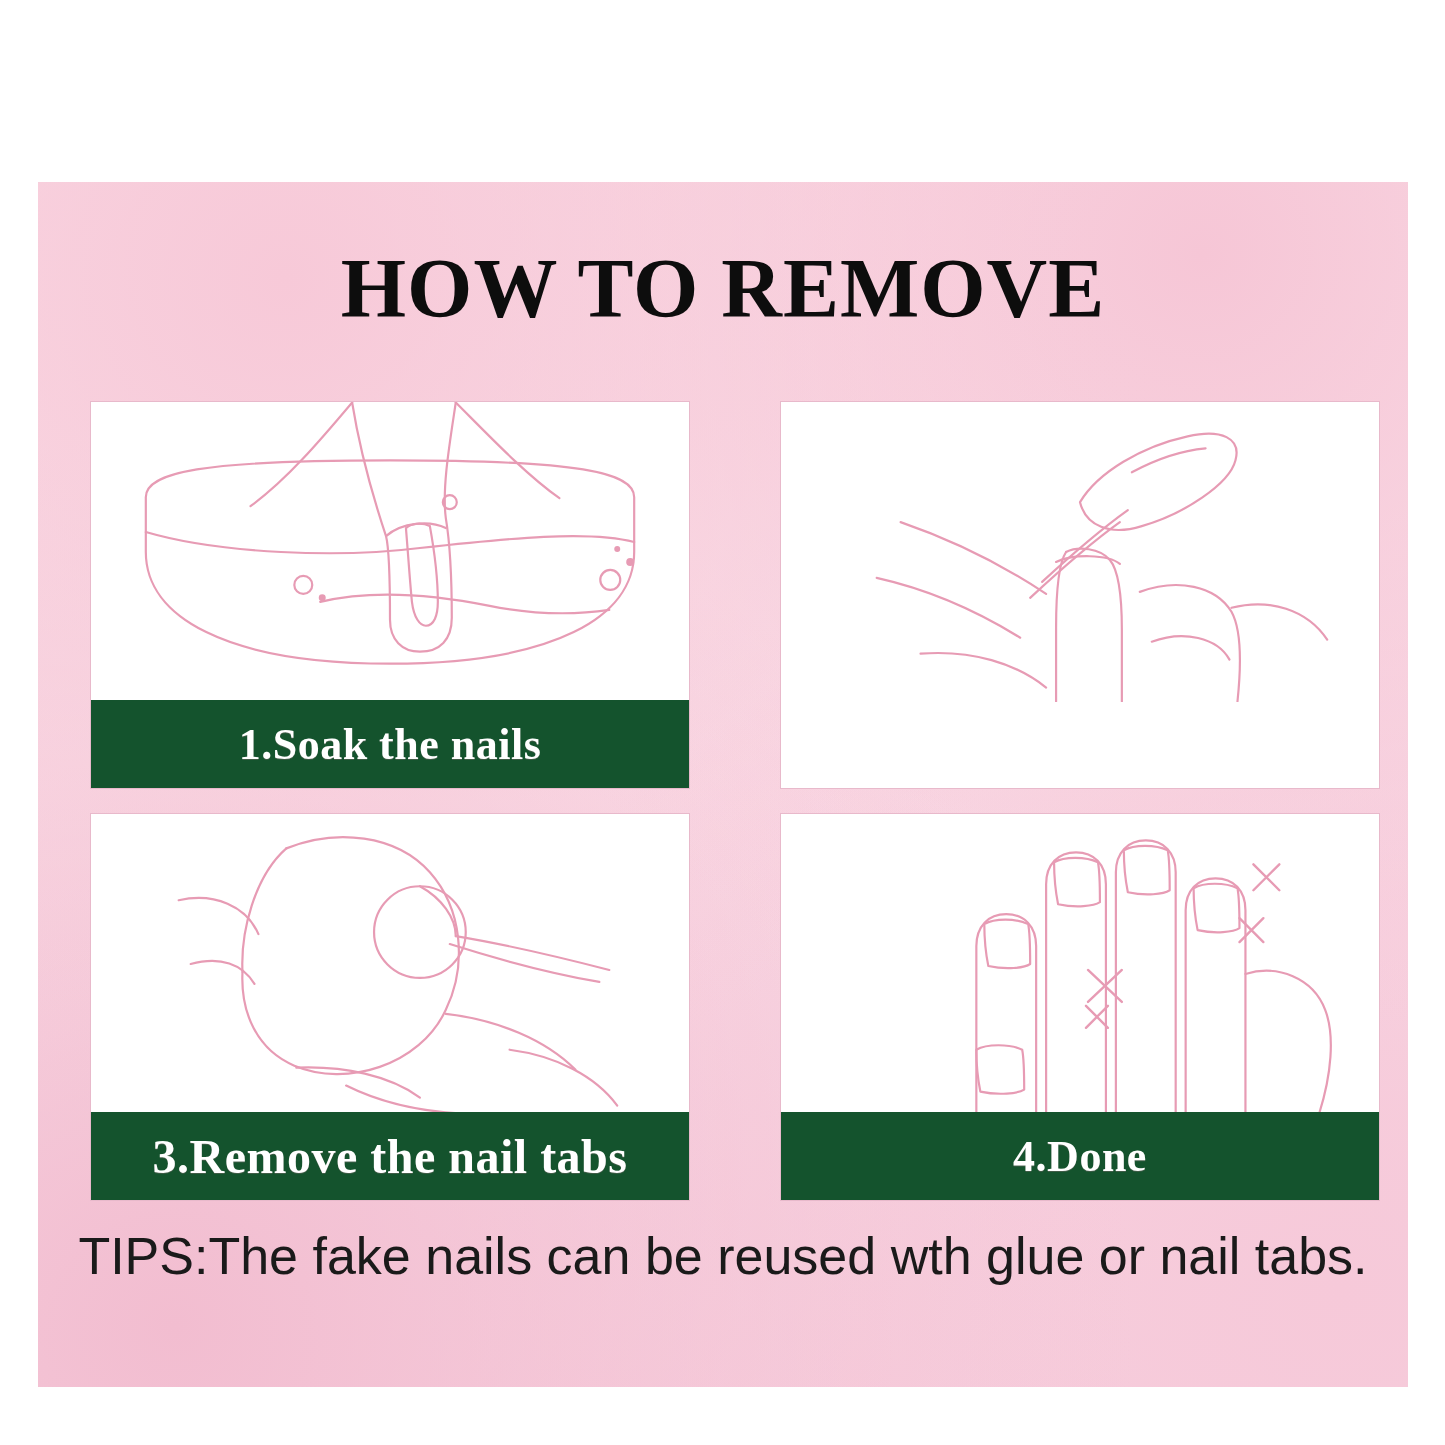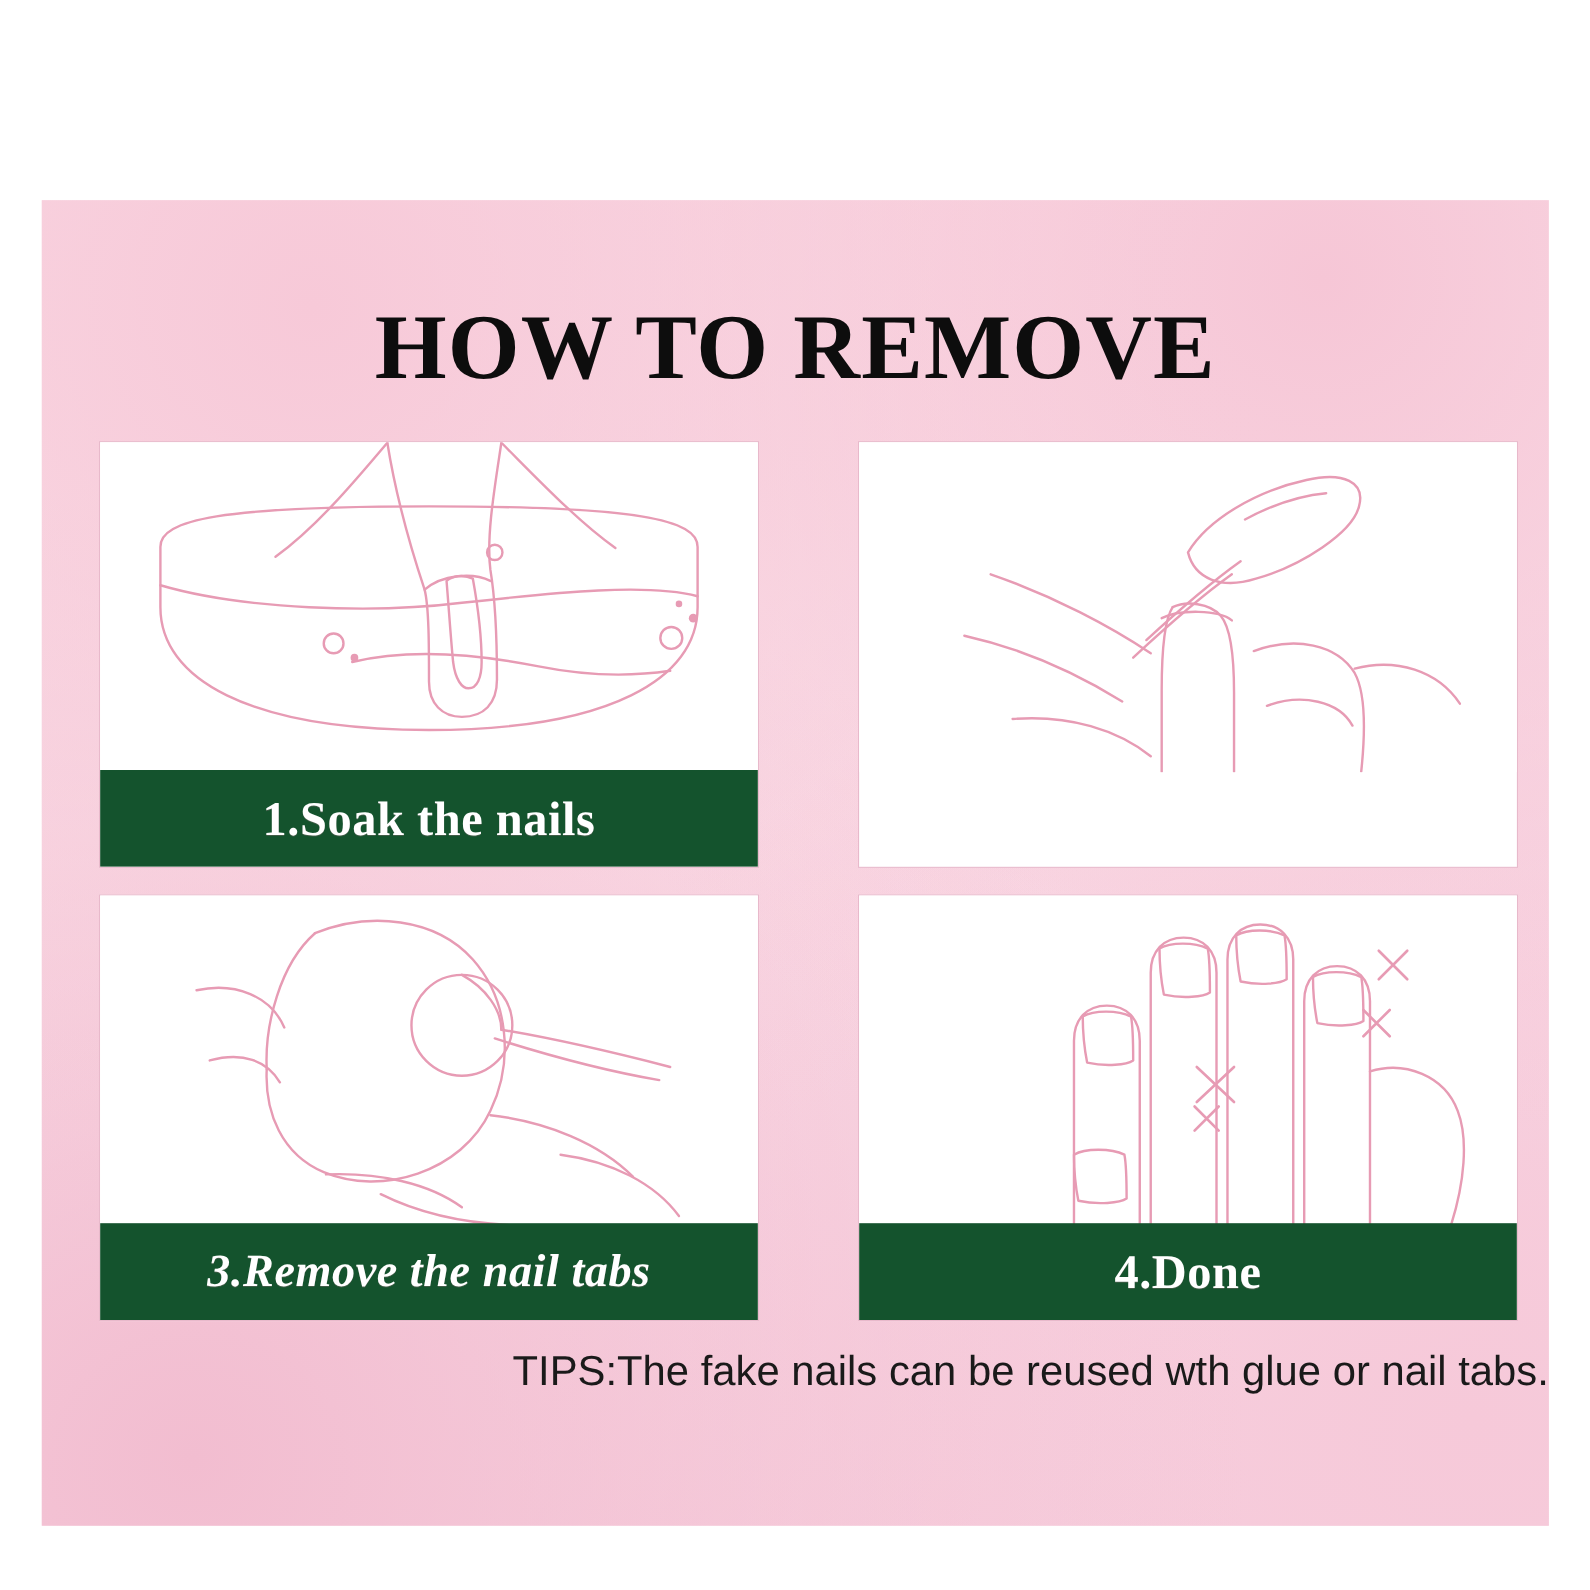--- a/index.html
+++ b/index.html
@@ -36,21 +36,20 @@
     position: absolute;
     left: 0;
     top: 58px;
     width: 100%;
     text-align: center;
     font-family: "Liberation Serif", serif;
     font-weight: bold;
     font-size: 84px;
     letter-spacing: 1px;
     color: #0d0d0d;
-    margin-top: 28px;
   }
   .grid {
     position: absolute;
     left: 52px;
     top: 219px;
     width: 1290px;
     height: 800px;
   }
   .card {
     position: absolute;
@@ -86,30 +85,30 @@
     align-items: center;
     justify-content: center;
     color: #ffffff;
     font-family: "Liberation Serif", serif;
     font-weight: bold;
     font-size: 44px;
     letter-spacing: 0.5px;
     box-sizing: border-box;
     text-shadow: 0 1px 0 rgba(200,120,150,0.25);
   }
-  .caption.narrow { font-size: 42px; font-style: italic; }
+  .caption.narrow { font-size: 48px; }
 
   .tips {
     position: absolute;
     left: 0;
     top: 1040px;
     width: 100%;
-    text-align: right;
+    text-align: center;
     font-family: "Liberation Sans", sans-serif;
-    font-size: 38px;
+    font-size: 52px;
     line-height: 1.34;
     color: #1a1a1a;
   }
   .tips div { white-space: nowrap; }
 </style>
 </head>
 <body>
 
 <div class="page">
   <div class="poster">

